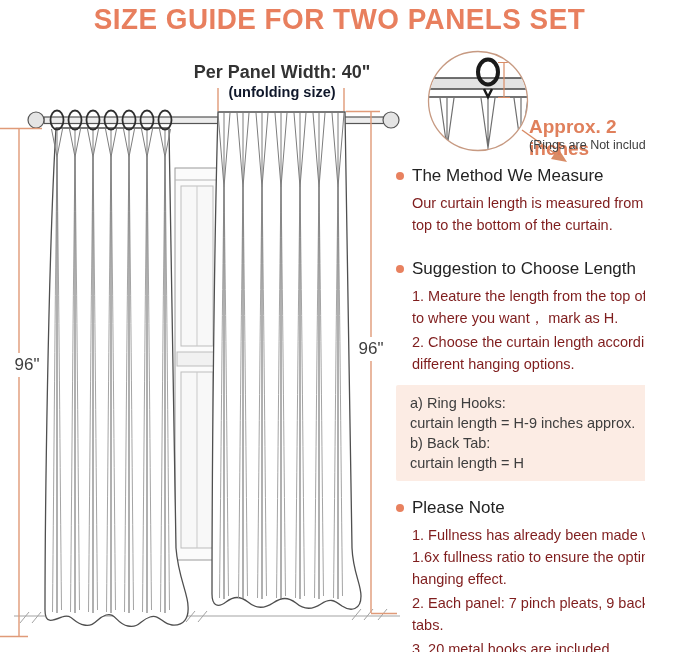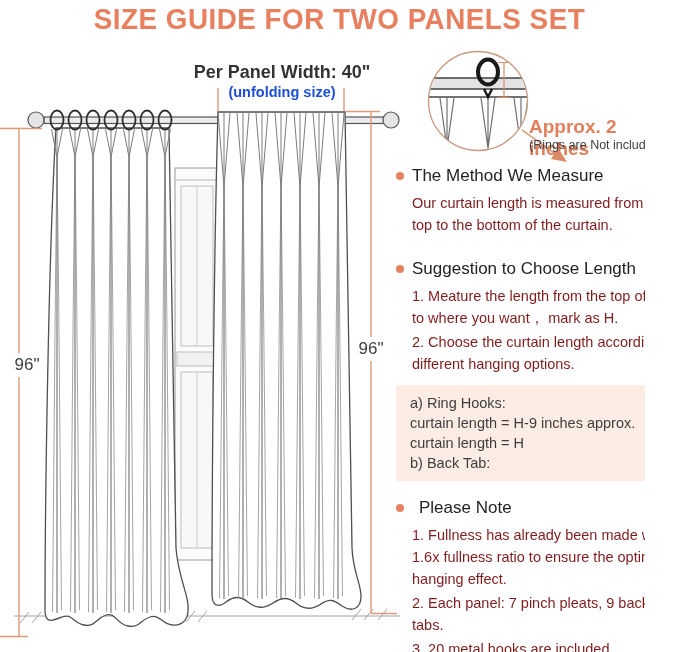--- a/index.html
+++ b/index.html
@@ -8,33 +8,33 @@
     font-family:"Liberation Sans","DejaVu Sans",sans-serif;color:#3e3e3e;
   }
   svg{position:absolute;left:0;top:0;}
   .abs{position:absolute;}
   .title{
     left:0;top:3px;width:679px;text-align:center;
     font-size:29px;font-weight:700;letter-spacing:.5px;color:#e87f5e;
     transform:scaleX(.96);
   }
   .pw-label{left:168px;top:62px;width:228px;text-align:center;font-size:18px;font-weight:700;color:#333;}
-  .pw-sub{left:168px;top:84px;width:228px;text-align:center;font-size:14.5px;font-weight:700;color:#1d4ed8;}
+  .pw-sub{left:168px;top:84px;width:228px;text-align:center;font-size:14.5px;font-weight:700;color:#0f172a;}
   .hlabel{font-size:17px;color:#3e3e3e;background:#fff;text-align:center;padding:2px 0;}
   .h-left{left:8px;top:353px;width:38px;}
   .h-right{left:352px;top:337px;width:38px;}
   .approx{left:529px;top:116px;width:150px;font-size:19px;font-weight:700;color:#e0805c;}
   .approx-sub{left:529px;top:138px;width:150px;font-size:12.5px;color:#3e3e3e;}
   .col{left:396px;top:165px;width:283px;}
   .sec-h{display:flex;align-items:flex-start;margin:0 0 5px 0;}
   .sec-h .dot{width:8px;height:8px;border-radius:50%;background:#e8815f;margin:7px 8px 0 0;flex:none;}
   .sec-h .ht{font-size:17px;font-weight:400;color:#232323;line-height:22px;}
   .col p{margin:2px 0 0 16px;font-size:14.5px;line-height:22px;color:#7f1d1d;}
   .gap1{margin-top:22px;}
-  .gap2{margin-top:16px;gap:7px;}
+  .gap2{margin-top:16px;}
   .note-box{
     margin:10px 0 0 0;background:#fcece4;border-radius:2px;
     padding:8px 14px;font-size:14.5px;line-height:20px;color:#3e3e3e;
   }
 </style>
 </head>
 <body>
 
 <div id="stage">
 
@@ -175,22 +175,22 @@
     <div class="sec-h gap1">
       <span class="dot"></span>
       <span class="ht">Suggestion to Choose Length</span>
     </div>
     <p>1. Meature the length from the top of rod to where you want， mark as H.</p>
     <p>2. Choose the curtain length according to different hanging options.</p>
 
     <div class="note-box">
       <div>a) Ring Hooks:</div>
       <div>curtain length = H-9 inches approx.</div>
+      <div>b) Back Tab:</div>
       <div>curtain length = H</div>
-      <div>b) Back Tab:</div>
     </div>
 
     <div class="sec-h gap2">
       <span class="dot"></span>
       <span class="ht">Please Note</span>
     </div>
     <p>1. Fullness has already been made with 1.6x fullness ratio to ensure the optimal hanging effect.</p>
     <p>2. Each panel: 7 pinch pleats, 9 back tabs.</p>
     <p>3. 20 metal hooks are included.</p>
 

